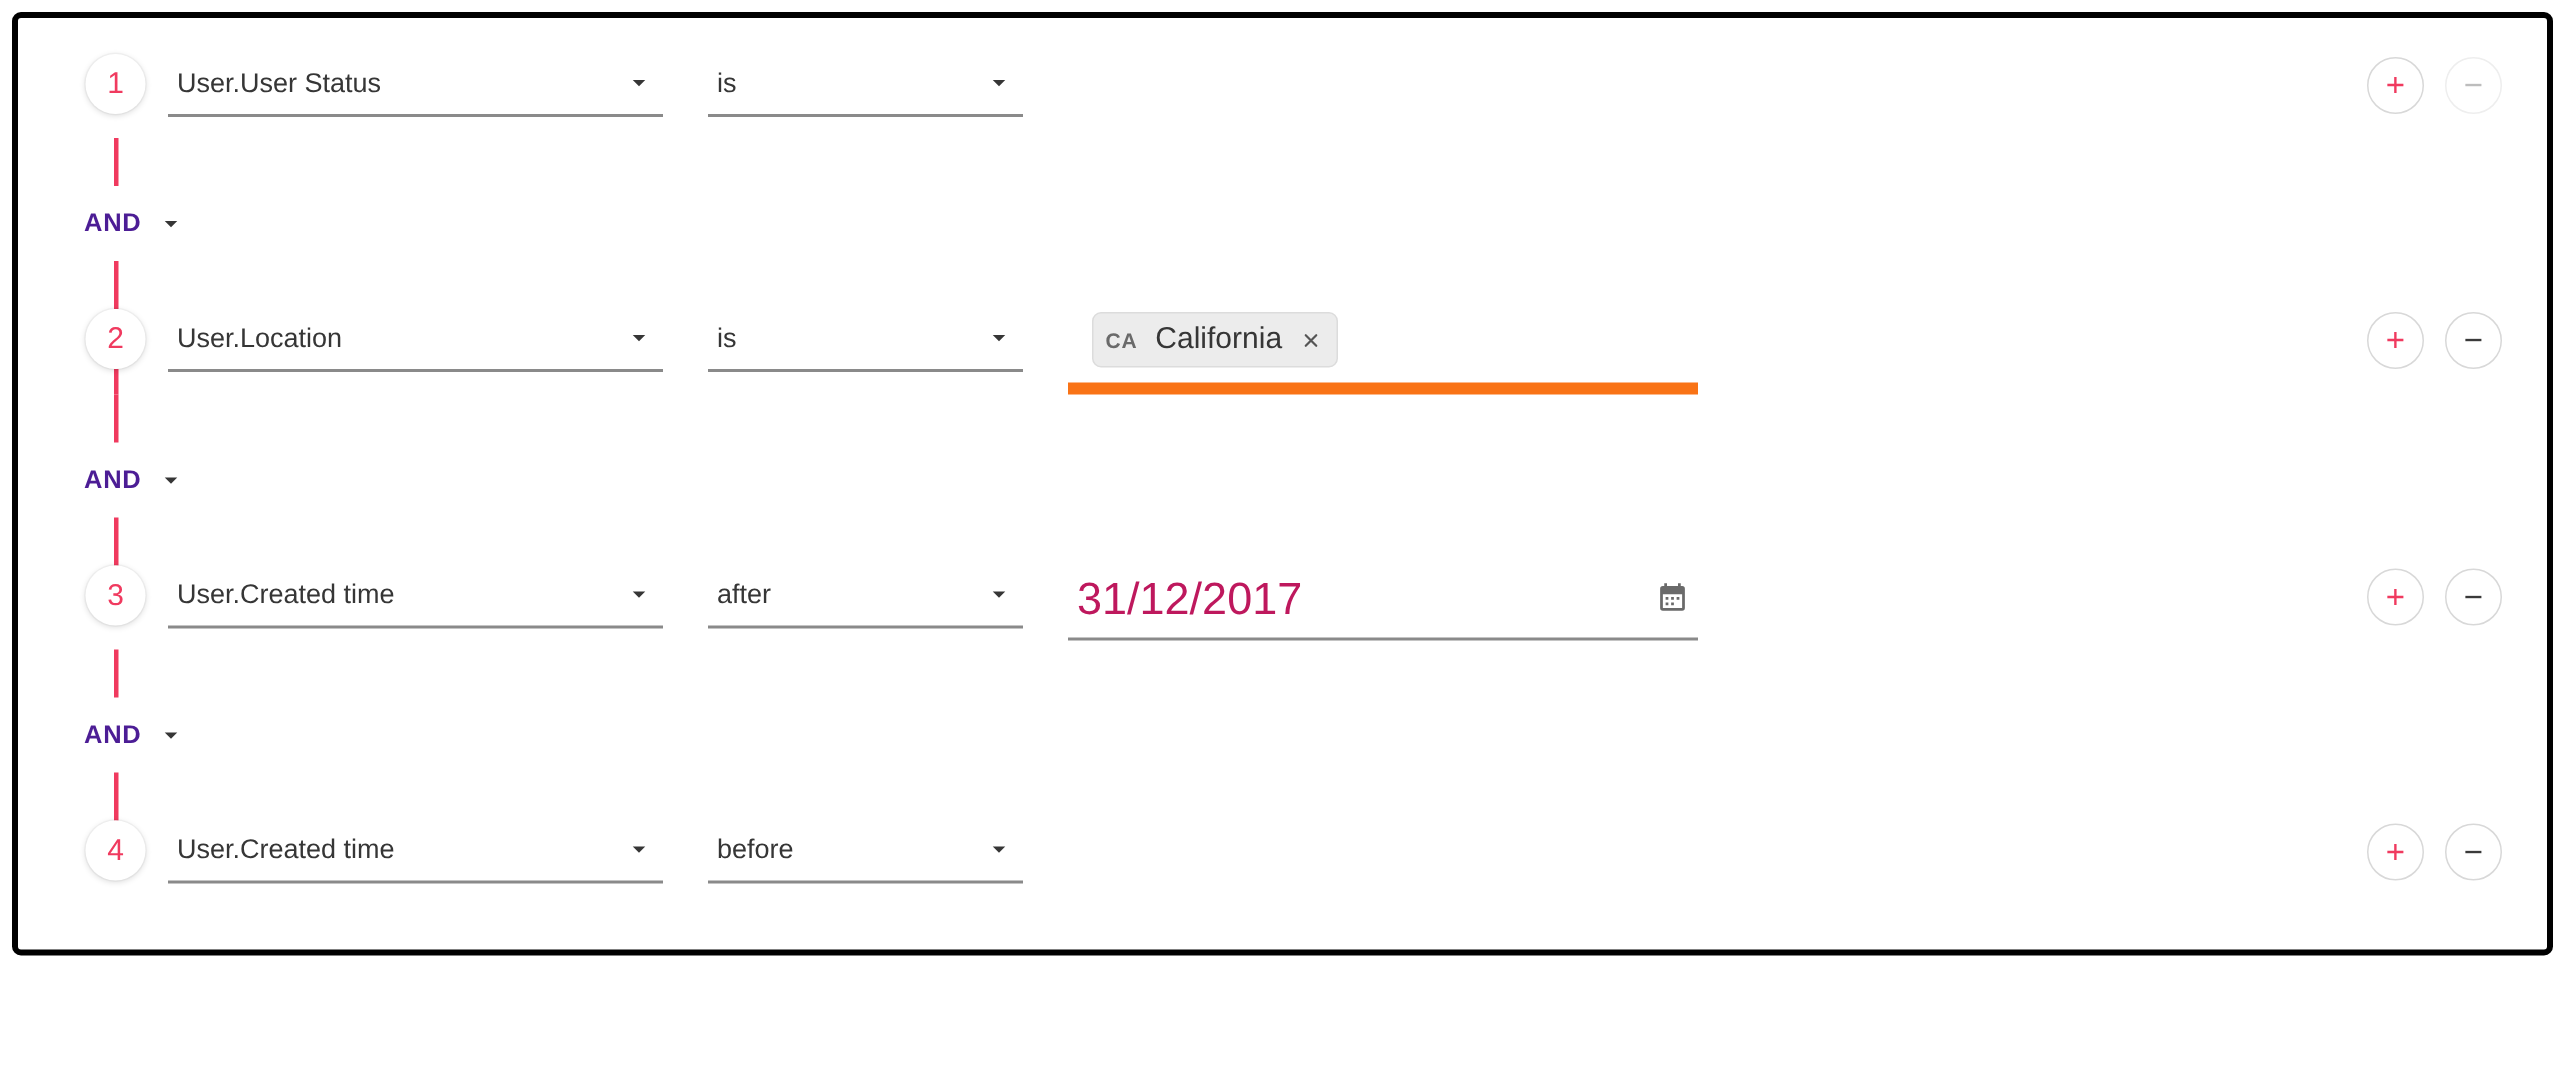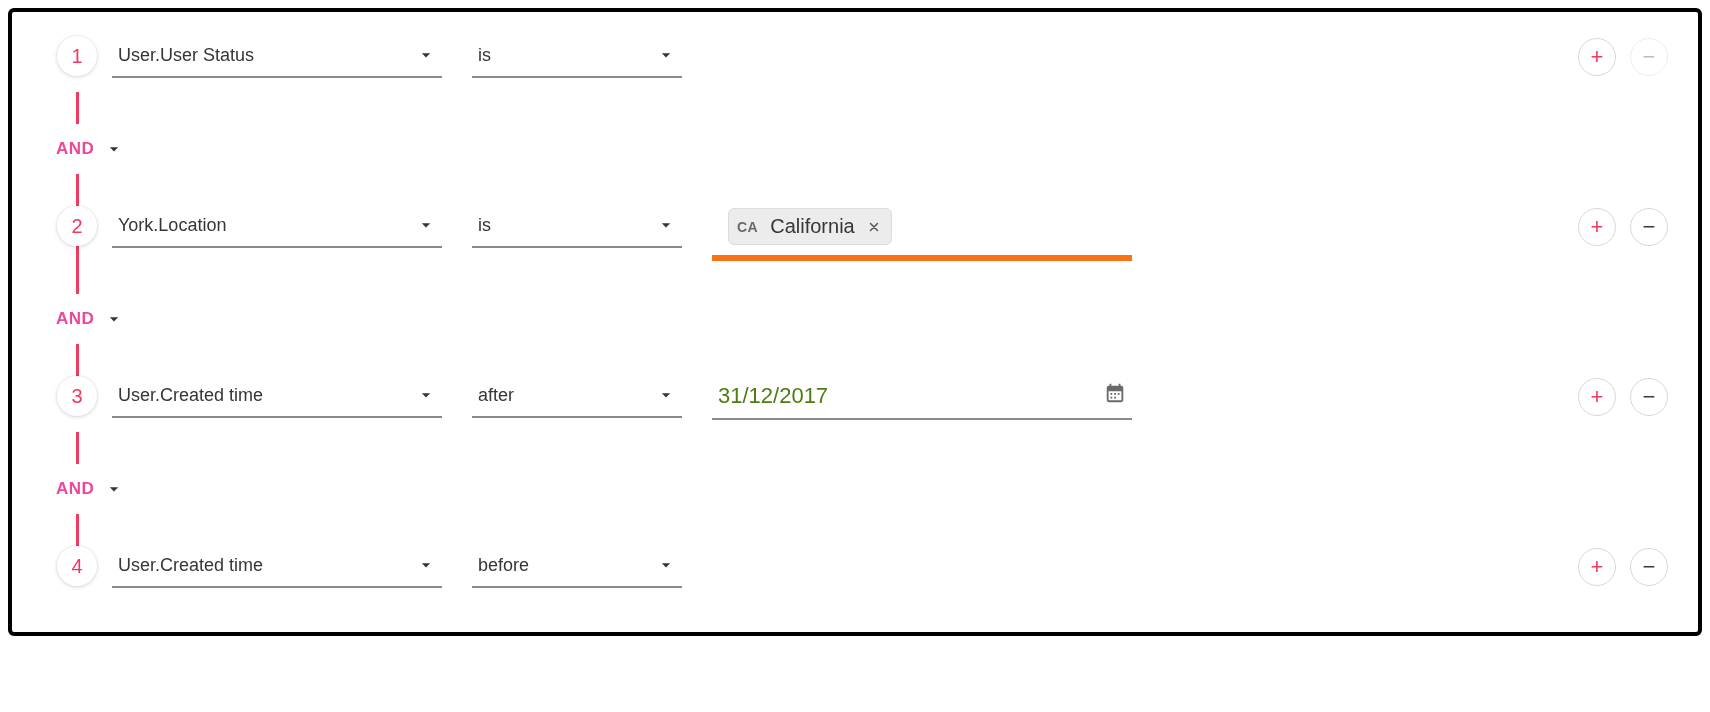--- a/index.html
+++ b/index.html
@@ -59,21 +59,21 @@
     align-self: stretch;
   }
   .and-row {
     display: flex;
     align-items: center;
     height: 50px;
   }
   .and-text {
     font-size: 17px;
     font-weight: 600;
-    color: #ec4899;
+    color: #4c1d95;
     letter-spacing: 0.5px;
     margin-left: -10px;
     display: flex;
     align-items: flex-start;
     gap: 10px;
   }
   .fields {
     display: flex;
     align-items: flex-start;
     gap: 30px;
@@ -95,21 +95,21 @@
     position: absolute;
     right: 6px;
     top: 50%;
     transform: translateY(-60%);
   }
   .sel-field { width: 330px; }
   .sel-op    { width: 210px; }
   .sel-val   { width: 420px; }
   .tags-wrap {
     width: 420px;
-    border-bottom: 6px solid #f97316;
+    border-bottom: 8px solid #f97316;
     padding-bottom: 10px;
     display: flex;
     flex-wrap: wrap;
     gap: 24px;
     padding-left: 16px;
   }
   .tag {
     display: inline-flex;
     align-items: center;
     background: #ececec;
@@ -129,22 +129,22 @@
   .tag .x {
     color: #777;
     cursor: pointer;
     display: inline-flex;
   }
   .tag .x svg { width: 14px; height: 14px; }
   .date-field {
     width: 420px;
     border-bottom: 2px solid #8a8a8a;
     padding: 4px 6px 8px 6px;
-    font-size: 22px;
-    color: #4d7c0f;
+    font-size: 30px;
+    color: #be185d;
     display: flex;
     align-items: center;
     justify-content: space-between;
   }
   .cal-icon svg { width: 22px; height: 22px; fill: #6a6a6a; }
   .actions {
     margin-left: auto;
     display: flex;
     align-items: center;
     gap: 14px;
@@ -238,21 +238,21 @@
       </div>
     </div>
 
   <div class="row">
     <div class="conn-wrap">
       <div class="num-circle">2</div>
       <div class="conn-line" style="margin-top:0;"></div>
     </div>
     <div class="fields">
       <div class="sel sel-field">
-        <span>York.Location</span>
+        <span>User.Location</span>
         <span class="chev-abs chev-down">
           <svg viewBox="0 0 24 24">
               <path d="M7 10l5 5 5-5z"></path>
             </svg>
         </span>
       </div>
       <div class="sel sel-op">
         <span>is</span>
         <span class="chev-abs chev-down">
           <svg viewBox="0 0 24 24">

